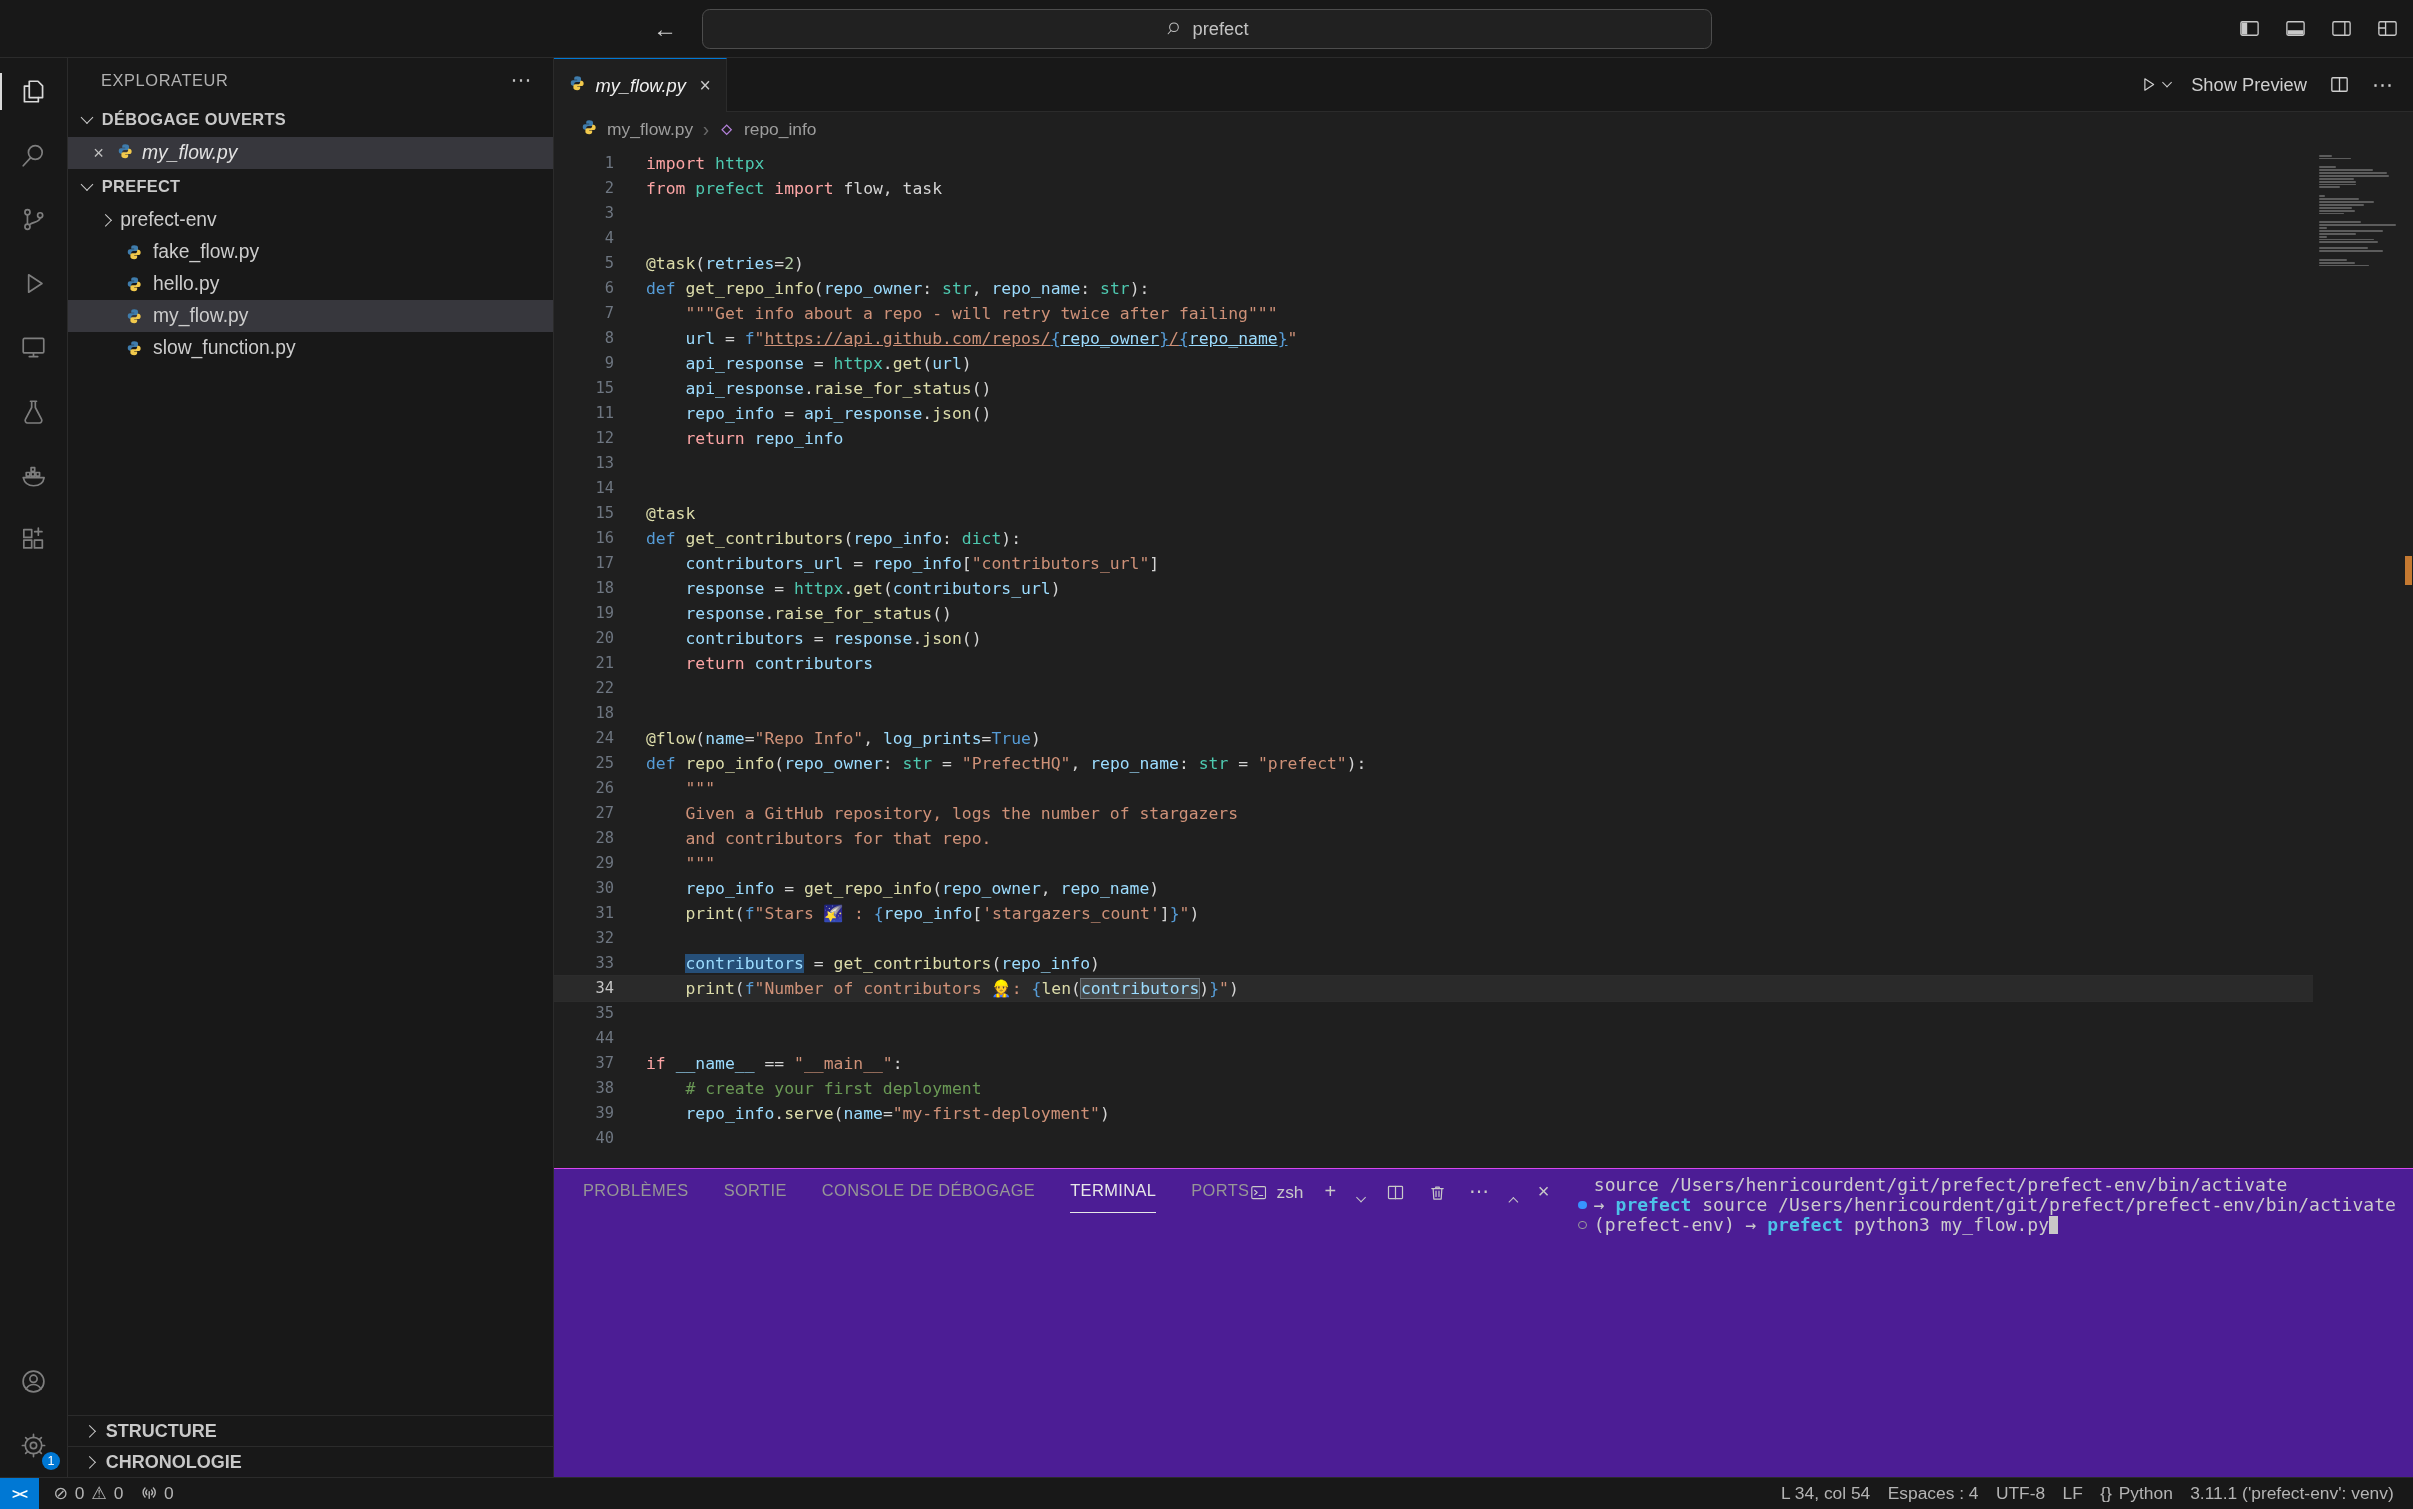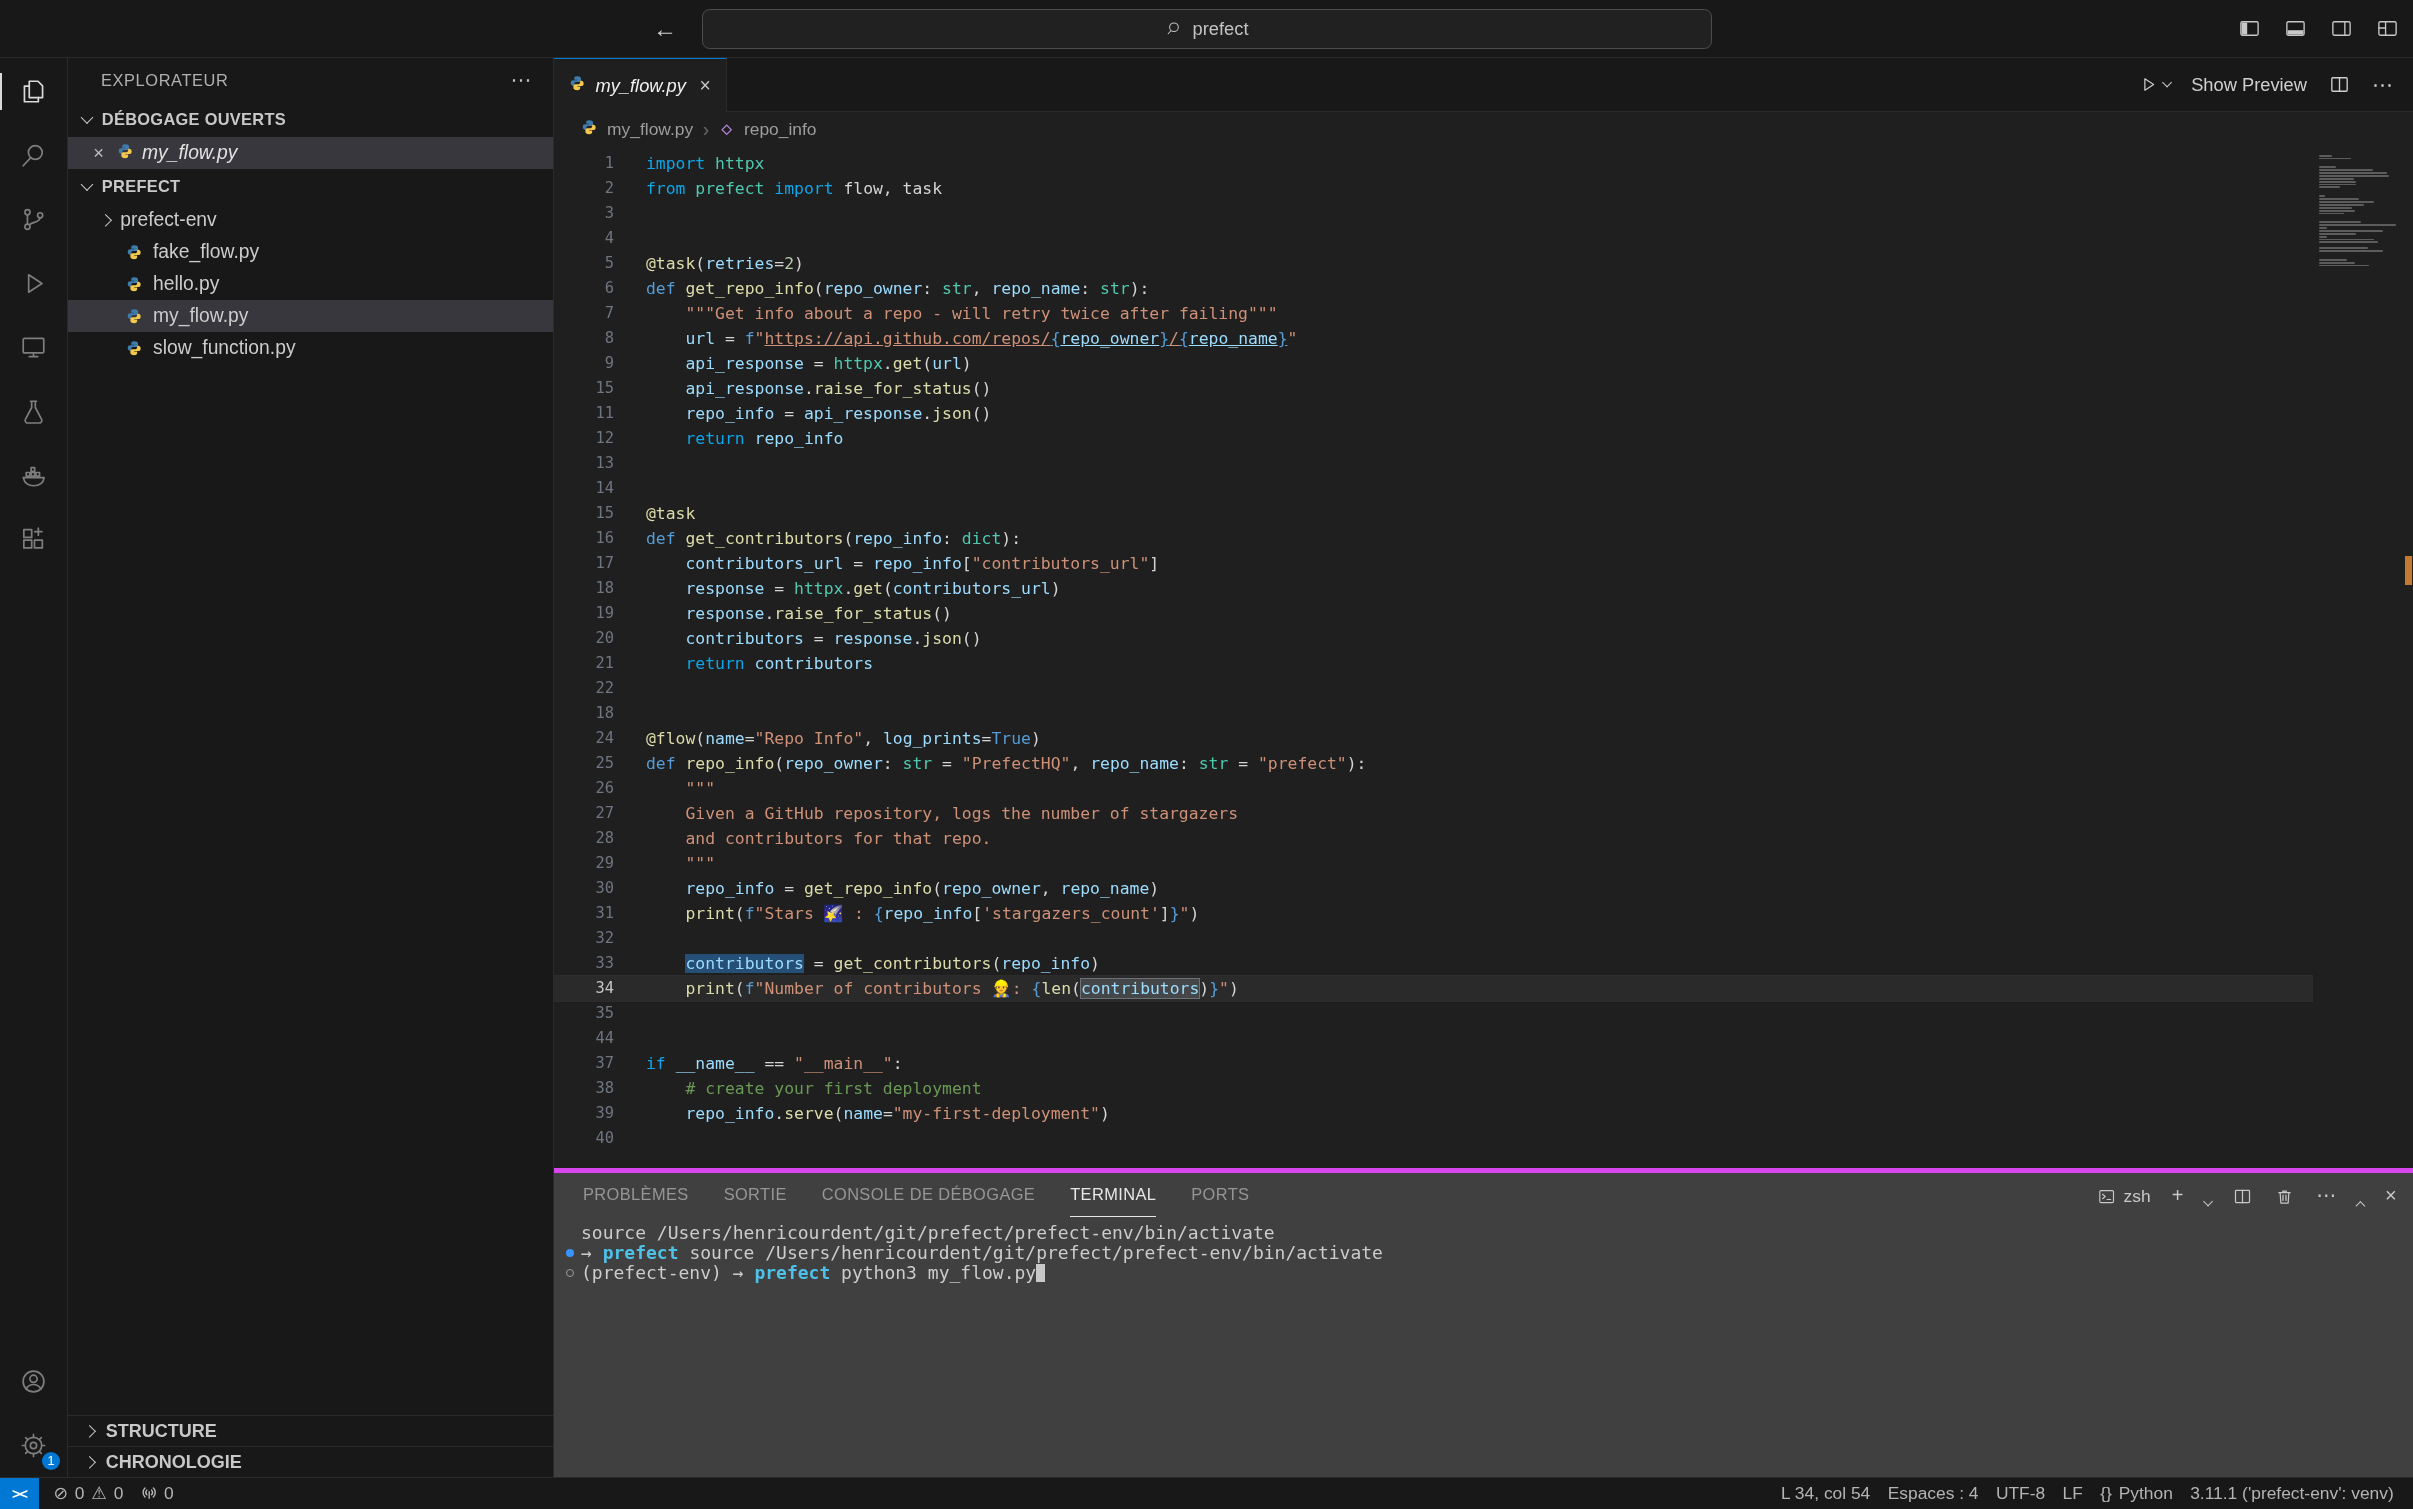--- a/index.html
+++ b/index.html
@@ -61,33 +61,33 @@
   .breadcrumbs { height:35px; display:flex; align-items:center; gap:9.7px; padding-left:27px; font-size:17.4px; color:#9d9d9d; flex:none; }
   .bc-sep { color:#6a6a6a; font-size:19.3px; }
 
   .editor-wrap { flex:1; display:flex; position:relative; min-height:0; overflow:hidden; }
   .code-scroll { flex:1; padding-top:3.9px; overflow:hidden; }
   .code-line { display:flex; height:25px; line-height:25px; font-family:"DejaVu Sans Mono", monospace; font-size:16.4px; white-space:pre; }
   .code-line.current { background:rgba(255,255,255,.05); outline:1px solid rgba(255,255,255,.06); }
   .ln { width:60px; text-align:right; color:#6e7681; flex:none; font-size:15.4px; }
   .current .ln { color:#c6c6c6; }
   .lc { padding-left:32px; }
-  .d{color:#d4d4d4}.k{color:#0ea5e9}.b{color:#569CD6}.f{color:#DCDCAA}.v{color:#9CDCFE}
+  .d{color:#d4d4d4}.k{color:#fca5a5}.b{color:#569CD6}.f{color:#DCDCAA}.v{color:#9CDCFE}
   .t{color:#4EC9B0}.s{color:#CE9178}.n{color:#B5CEA8}.c{color:#6A9955}
   .u{text-decoration:underline}
   .hw{background:#264f78}
   .hr{background:rgba(90,93,94,.55); box-shadow:0 0 0 1px #6b7176}
 
   .minimap { width:89px; padding:7.7px 3.9px 0 5.8px; flex:none; }
   .mm-line { height:1.9px; margin-bottom:1px; background:rgba(205,205,205,.35); border-radius:1px; }
   .overview-ruler { width:11.6px; flex:none; position:relative; }
   .ov-marker { position:absolute; right:1.9px; top:409px; width:6.8px; height:29px; background:var(--marker-orange); }
 
   
-  .panel { height:309px; flex:none; border-top:5px solid #d946ef; background:#404040; display:flex; flex-direction:column; }
+  .panel { height:309px; flex:none; border-top:1px solid #d946ef; background:#4c1d95; display:flex; }
   .panel-header { height:44px; display:flex; align-items:center; padding:0 17.4px 0 29px; flex:none; }
   .panel-tabs { display:flex; gap:35px; height:100%; }
   .ptab { display:flex; align-items:center; font-size:16.4px; letter-spacing:0.4px; color:#969696; border-bottom:1px solid transparent; cursor:pointer; }
   .ptab.active { color:#e7e7e7; border-bottom-color:#e7e7e7; }
   .panel-actions { margin-left:auto; display:flex; align-items:flex-end; gap:21px; color:#c8c8c8; font-size:17.4px; }
   .pa-zsh { display:flex; align-items:center; gap:7.7px; cursor:pointer; }
   .pa-glyph { font-size:20px; cursor:pointer; }
   .terminal { flex:1; padding:5.8px 0 0 27px; font-family:"DejaVu Sans Mono", monospace; font-size:18px; line-height:20px; color:#cccccc; cursor:text; }
   .term-line { position:relative; white-space:pre; }
   .term-dec { position:absolute; left:-15.4px; top:5.8px; width:8.7px; height:8.7px; border-radius:50%; }

